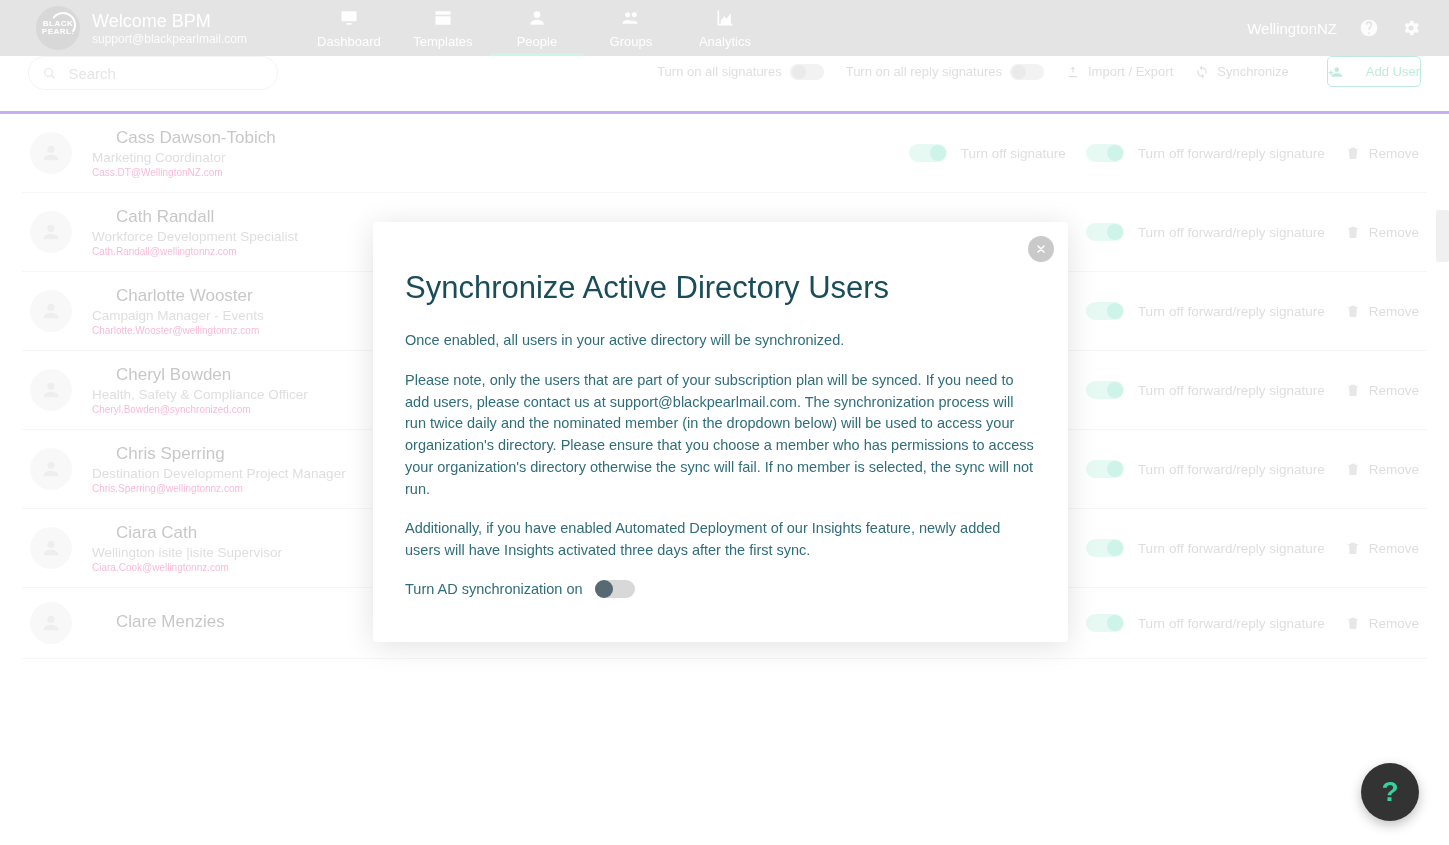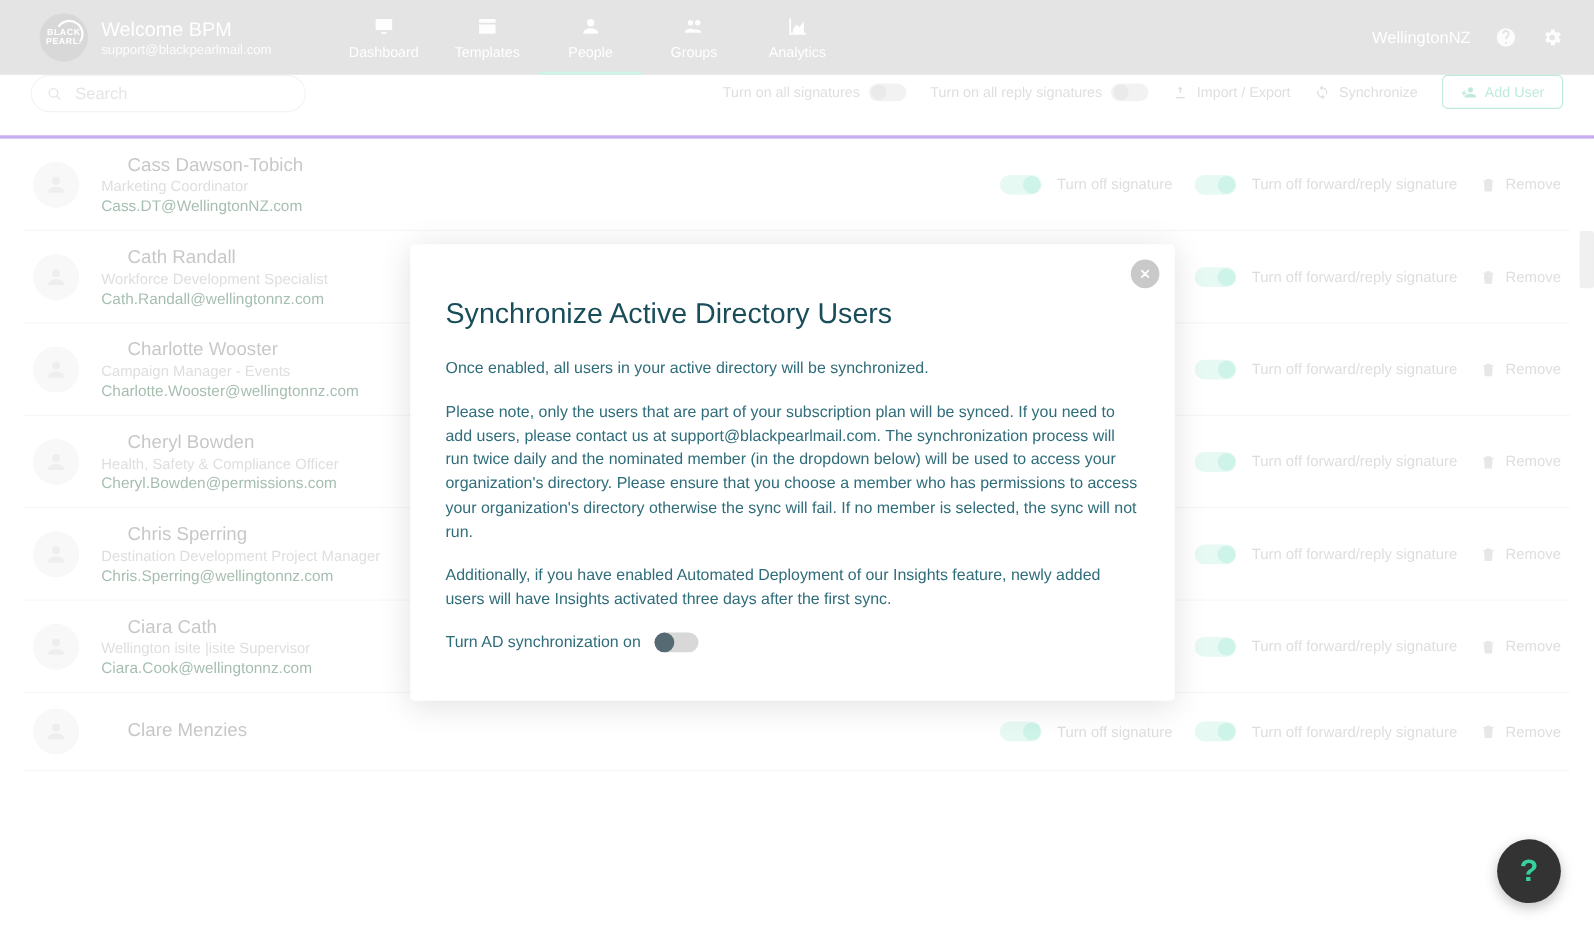--- a/index.html
+++ b/index.html
@@ -10,21 +10,21 @@
     --greenText:#6ec9b0;
     --greenBtn:#56c7a5;
     --darkteal:#1a4d5a;
     --tealText:#2f6d7a;
     --modalClose:#c9c9c9;
     --row-border:#e7e7e7;
   }
   *{box-sizing:border-box;font-family:"Helvetica Neue",Arial,sans-serif;}
   body{margin:0;background:#fff;width:1449px;height:845px;overflow:hidden;position:relative;}
   
-  .header{background:var(--headerGrey);height:68px;display:flex;align-items:center;color:#fff;}
+  .header{background:var(--headerGrey);height:56px;display:flex;align-items:center;color:#fff;}
   .logo{width:44px;height:44px;border-radius:50%;background:#9a9a9a;margin-left:36px;display:flex;align-items:center;justify-content:center;position:relative;}
   .logo::before{content:"";position:absolute;width:22px;height:22px;border-radius:50%;border:2px solid #fff;clip-path:polygon(0 0,100% 0,100% 50%,0 50%);transform:rotate(35deg);top:6px;right:4px;}
   .logo-txt{font-size:8px;font-weight:700;letter-spacing:0.5px;color:#fff;text-align:center;line-height:8px;}
   .welcome{margin-left:12px;}
   .welcome .t{font-size:18px;font-weight:500;}
   .welcome .e{font-size:12px;opacity:0.9;}
   .nav{display:flex;margin-left:55px;height:100%;}
   .nav-item{width:94px;display:flex;flex-direction:column;align-items:center;justify-content:center;gap:6px;font-size:13px;color:#fff;position:relative;cursor:pointer;text-align:center;}
   .nav-item svg{width:22px;height:20px;fill:#fff;opacity:0.95;}
   .nav-item.active::after{content:"";position:absolute;bottom:0;left:0;right:0;height:3px;background:var(--green);}
@@ -35,45 +35,45 @@
   .toolbar{height:58px;display:flex;align-items:flex-start;padding:0 28px;border-bottom:3px solid #6d28d9;}
   .search{width:250px;height:34px;border:1px solid #e0e0e0;border-radius:17px;display:flex;align-items:center;padding:0 14px;color:#b9b9b9;}
   .search svg{width:15px;height:15px;fill:#b9b9b9;margin-right:10px;}
   .search input{border:none;outline:none;font-size:15px;color:#666;background:transparent;width:100%;}
   .search input::placeholder{color:#b9b9b9;}
   .tb-right{margin-left:auto;display:flex;align-items:center;gap:22px;color:#a9a9a9;font-size:13px;}
   .tb-item{display:flex;align-items:center;gap:8px;cursor:pointer;}
   .tb-item svg{width:14px;height:14px;fill:#a9a9a9;}
   .toggle{width:34px;height:16px;border-radius:8px;background:#dcdcdc;position:relative;}
   .toggle::after{content:"";position:absolute;width:14px;height:14px;border-radius:50%;background:#c8c8c8;top:1px;left:2px;}
-  .adduser{border:1.5px solid var(--greenBtn);color:var(--greenBtn);border-radius:5px;padding:7px 16px;font-size:13px;display:flex;align-items:center;gap:8px;cursor:pointer;}
+  .adduser{border:1.5px solid var(--greenBtn);color:var(--greenBtn);border-radius:5px;padding:7px 0;font-size:13px;display:flex;align-items:center;gap:24px;cursor:pointer;margin-left:16px;}
   .adduser svg{width:14px;height:14px;fill:var(--greenBtn);}
   
   .list{padding:0 22px;height:720px;overflow:hidden;position:relative;}
   .row{display:flex;align-items:center;border-bottom:1px solid var(--row-border);padding:14px 8px;}
   .avatar{width:42px;height:42px;border-radius:50%;background:#ededed;display:flex;align-items:center;justify-content:center;margin-right:20px;}
   .avatar svg{width:22px;height:22px;fill:#d3d3d3;}
   .info .n{font-size:17px;color:#6d6d6d;margin-bottom:2px;margin-left:24px;}
   .info .r{font-size:13.5px;color:#a8a8a8;margin-bottom:2px;}
-  .info .m{font-size:14px;color:#14532d;}
+  .info .m{font-size:10px;color:#ec4899;}
   .row-right{margin-left:auto;display:flex;align-items:center;gap:20px;color:#a7a7a7;font-size:13.5px;}
   .sw{display:flex;align-items:center;gap:14px;}
   .gtoggle{width:38px;height:18px;border-radius:9px;background:#bfeee0;position:relative;}
   .gtoggle::after{content:"";position:absolute;width:16px;height:16px;border-radius:50%;background:var(--green);top:1px;right:1px;}
   .remove{display:flex;align-items:center;gap:8px;cursor:pointer;}
   .remove svg{width:16px;height:16px;fill:#bfbfbf;}
   
   .scrollbar{position:absolute;right:0;top:210px;width:13px;height:52px;background:#d7d7d7;border-radius:2px;}
   
   .dim{position:absolute;inset:0;background:rgba(255,255,255,0.62);}
   
   .modal{position:absolute;left:373px;top:222px;width:695px;background:#fff;border-radius:4px;box-shadow:0 4px 30px rgba(0,0,0,0.12);padding:48px 32px 44px 32px;}
   .modal-close{position:absolute;top:14px;right:14px;width:26px;height:26px;border-radius:50%;background:var(--modalClose);display:flex;align-items:center;justify-content:center;cursor:pointer;}
   .modal-close svg{width:12px;height:12px;fill:#fff;}
-  .modal h2{margin:0 0 24px 0;font-size:26px;font-weight:500;color:var(--darkteal);}
+  .modal h2{margin:0 0 24px 0;font-size:31px;font-weight:500;color:var(--darkteal);}
   .modal p{margin:0 0 18px 0;font-size:14.5px;line-height:1.5;color:var(--tealText);}
   .modal .toggle-row{display:flex;align-items:center;gap:12px;font-size:14.5px;color:var(--tealText);}
   .mtoggle{width:40px;height:18px;border-radius:9px;background:#d8d8d8;position:relative;}
   .mtoggle::after{content:"";position:absolute;width:18px;height:18px;border-radius:50%;background:#556a72;top:0;left:0;}
   
   .help{position:absolute;right:30px;bottom:24px;width:58px;height:58px;border-radius:50%;background:#333;display:flex;align-items:center;justify-content:center;color:#35d29b;font-size:28px;font-weight:700;cursor:pointer;box-shadow:0 4px 12px rgba(0,0,0,0.25);}
 </style>
 </head>
 <body>
 
@@ -252,21 +252,21 @@
     </div>
     <div class="row">
       <div class="avatar">
         <svg viewBox="0 0 24 24">
           <path d="M12 12a4 4 0 1 0-4-4 4 4 0 0 0 4 4zm0 2c-4 0-8 2-8 5v1h16v-1c0-3-4-5-8-5z"></path>
         </svg>
       </div>
       <div class="info">
         <div class="n">Cheryl Bowden</div>
         <div class="r">Health, Safety &amp; Compliance Officer</div>
-        <div class="m">Cheryl.Bowden@permissions.com</div>
+        <div class="m">Cheryl.Bowden@synchronized.com</div>
       </div>
       <div class="row-right">
         <div class="sw">
           <span class="gtoggle"></span>
           <span>Turn off signature</span>
         </div>
         <div class="sw">
           <span class="gtoggle"></span>
           <span>Turn off forward/reply signature</span>
         </div>

